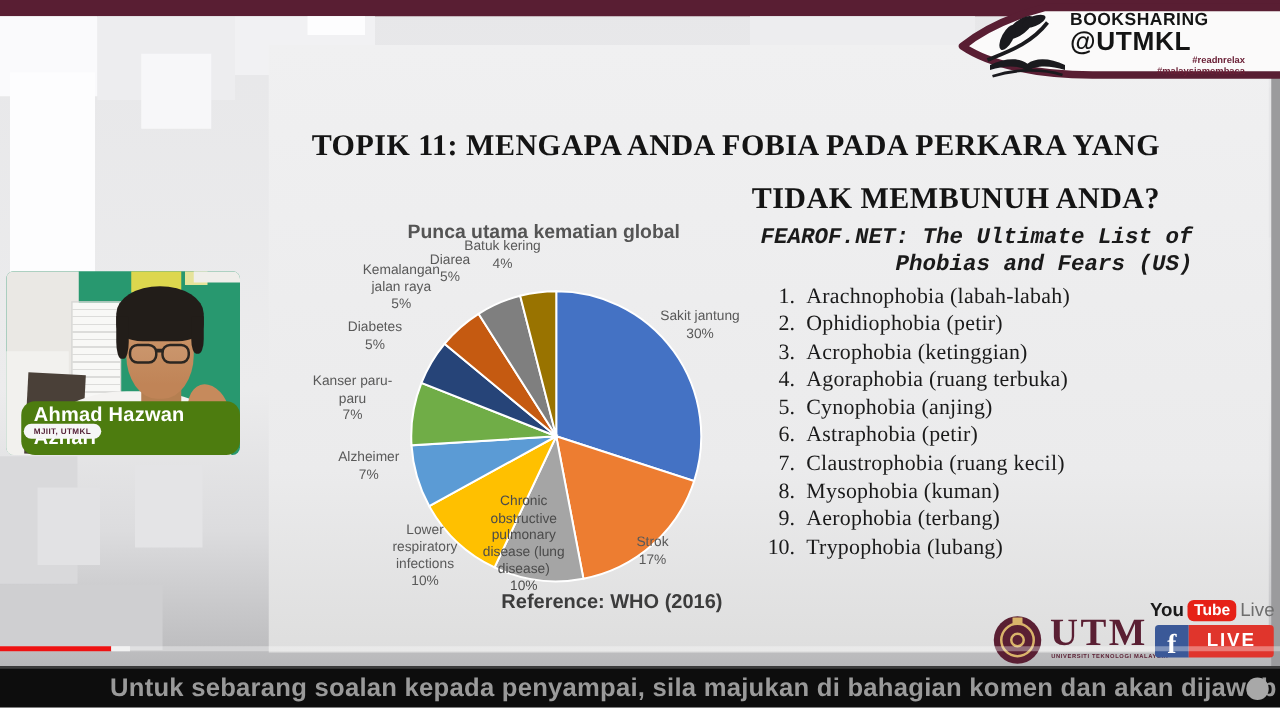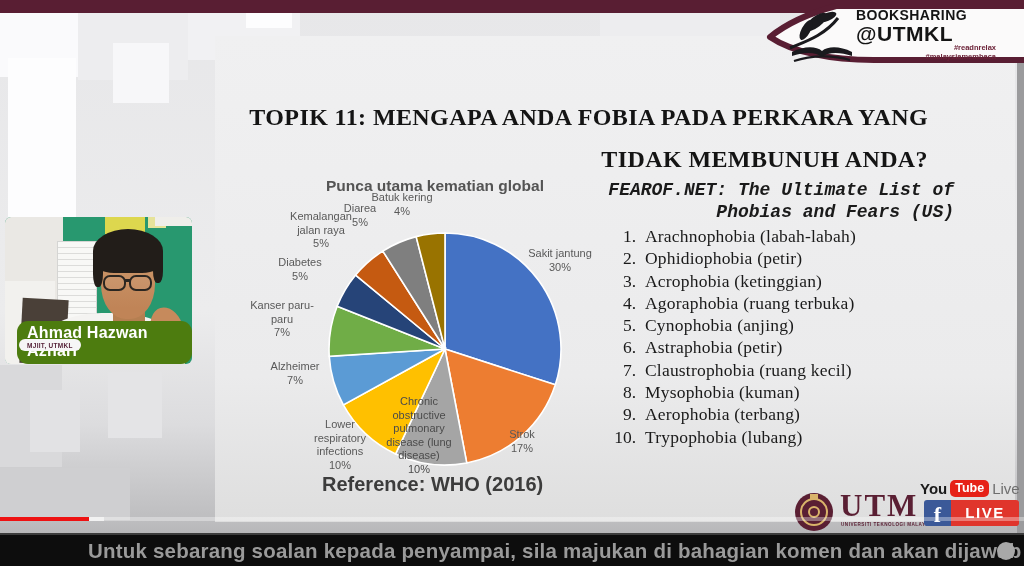--- a/index.html
+++ b/index.html
@@ -84,21 +84,21 @@
   .pl0{left:505px;top:247px;width:110px;}
   .pl1{left:482px;top:428px;width:80px;}
   .pl2{left:380px;top:395px;width:78px;color:#4b4b4b;}
   .pl3{left:287px;top:418px;width:66px;margin-left:20px;}
   .pl4{left:255px;top:360px;width:80px;}
   .pl5{left:248px;top:299px;width:68px;}
   .pl6{left:262px;top:256px;width:76px;}
   .pl7{left:281px;top:210px;width:80px;}
   .pl8{left:331px;top:202px;width:58px;}
   .pl9{left:358px;top:191px;width:88px;}
-  #chart-ref { left:322px; top:473px; width:256px; text-align:left; font-size:20px;
+  #chart-ref { left:322px; top:473px; width:256px; text-align:right; font-size:16px;
                font-weight:600; color:#3c3c3c; }
 
   
   #phobia-head { left:602px; top:179px; width:352px; text-align:right;
     font-family:Liberation Mono, monospace; font-style:italic; font-weight:700;
     font-size:18px; line-height:22px; color:#1a1a1a; }
   #phobia-list { left:600px; top:226px; width:370px; list-style:none;
     font-family:"Liberation Serif", serif; font-size:17.5px; color:#1a1a1a; }
   #phobia-list li { display:flex; height:22.3px; align-items:baseline; }
   #phobia-list .num { width:36px; text-align:right; flex:none; }

